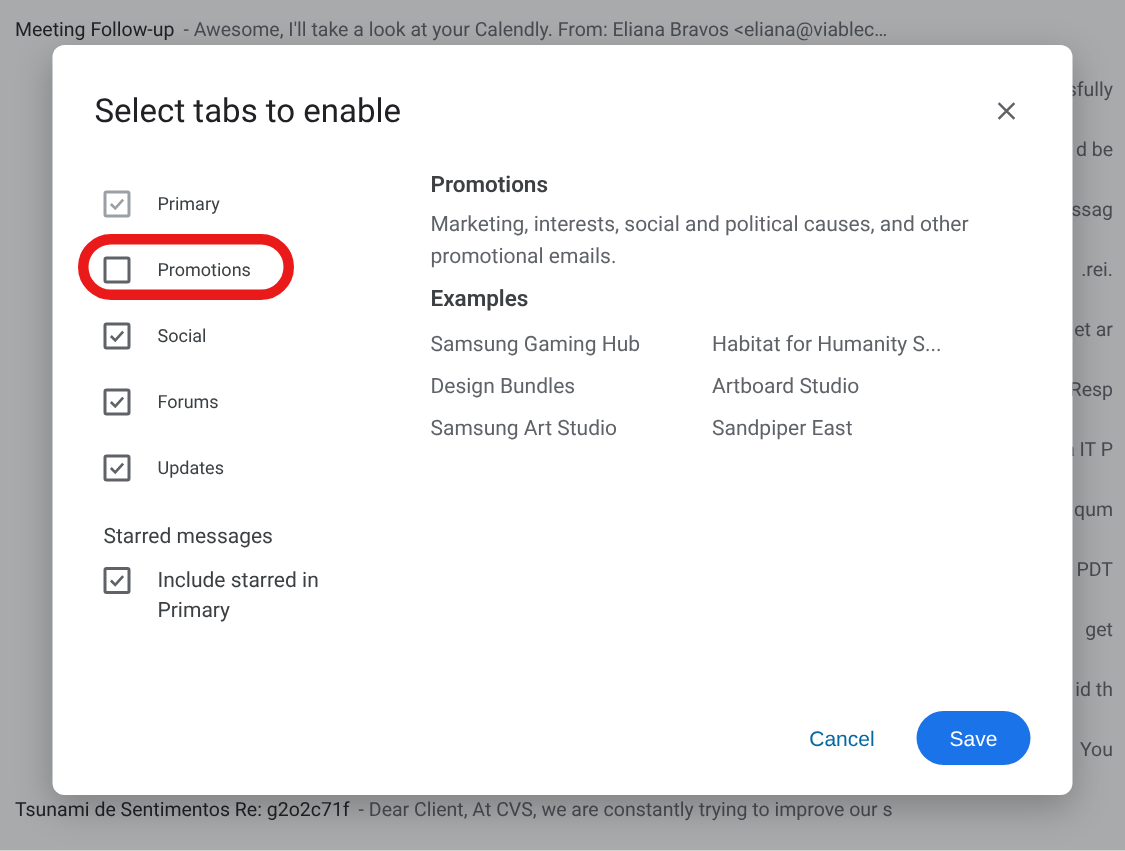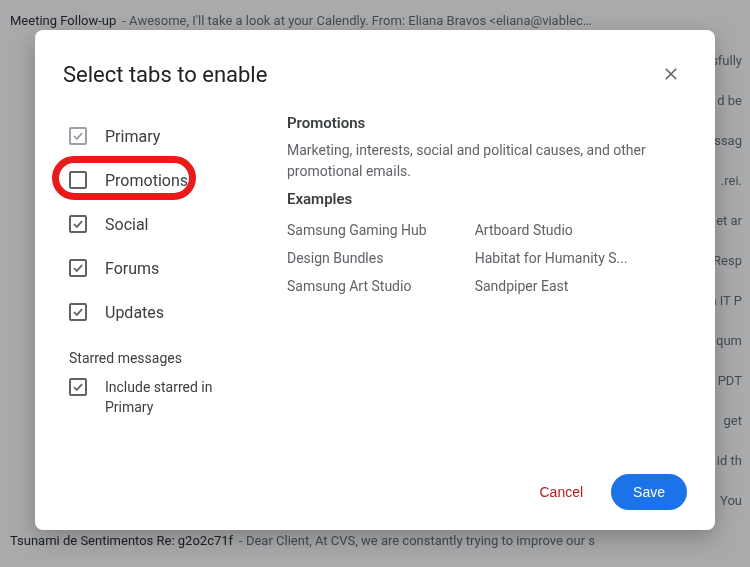--- a/index.html
+++ b/index.html
@@ -75,21 +75,21 @@
     margin-top: 24px;
     gap: 24px;
   }
   .left-col { width: 200px; }
   .right-col { flex: 1; }
   .tab-row {
     display: flex;
     align-items: center;
     gap: 18px;
     height: 44px;
-    font-size: 16px;
+    font-size: 12px;
     color: #3c4043;
     padding-left: 6px;
     border-radius: 22px;
   }
   .tab-row.selected {  }
   .checkbox {
     width: 18px; height: 18px;
     border: 2px solid #5f6368;
     border-radius: 2px;
     display: flex; align-items: center; justify-content: center;
@@ -142,21 +142,21 @@
     justify-content: flex-end;
     gap: 12px;
     align-items: center;
     padding-top: 8px;
   }
   .btn-text {
     background: none;
     border: none;
     font-size: 14px;
     font-weight: 500;
-    color: #b91c1c;
+    color: #0369a1;
     padding: 10px 16px;
     cursor: pointer;
     border-radius: 4px;
   }
   .btn-primary {
     background: #1a73e8;
     color: #fff;
     border: none;
     font-size: 14px;
     font-weight: 400;
@@ -293,22 +293,22 @@
       <div class="right-heading">Promotions</div>
       <div class="right-desc">Marketing, interests, social and political causes, and other promotional emails.</div>
       <div class="right-heading">Examples</div>
       <div class="examples-cols">
         <div class="col">
           <div>Samsung Gaming Hub</div>
           <div>Design Bundles</div>
           <div>Samsung Art Studio</div>
         </div>
         <div class="col">
+          <div>Habitat for Humanity S...</div>
           <div>Artboard Studio</div>
-          <div>Habitat for Humanity S...</div>
           <div>Sandpiper East</div>
         </div>
       </div>
     </div>
   </div>
 
   <div class="dialog-footer">
     <button class="btn-text">Cancel</button>
     <button class="btn-primary">Save</button>
   </div>

